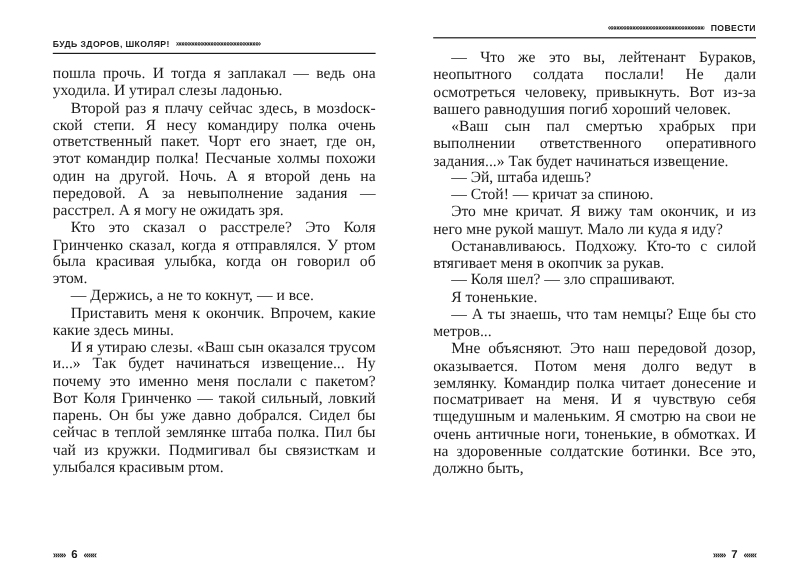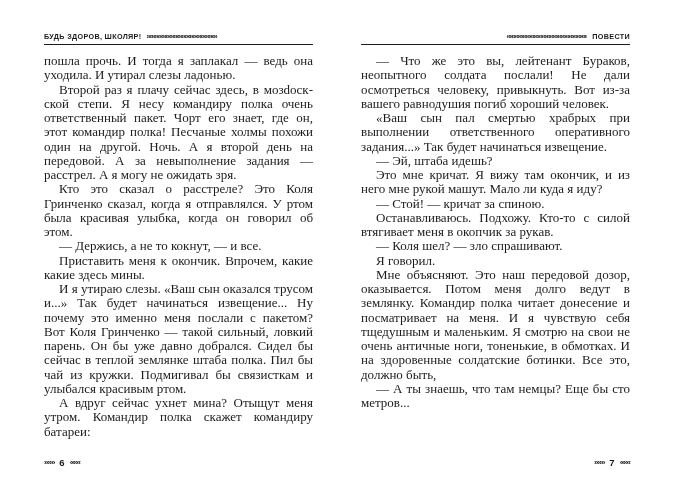--- a/index.html
+++ b/index.html
@@ -25,21 +25,21 @@
     position: relative;
     box-sizing: border-box;
     width: 337px;
     height: 488px;
     padding: 0;
   }
   .page-left {
     padding: 30px 24px 12px 44px;
   }
   .page-right {
-    padding: 30px 44px 0 24px;
+    padding: 17px 44px 0 24px;
   }
   .running-head {
     display: flex;
     align-items: center;
     font-family: "Liberation Sans", sans-serif;
     font-size: 7.2px;
     letter-spacing: 0.35px;
     font-weight: 700;
     color: #1b1b1b;
     height: 12px;
@@ -130,48 +130,47 @@
       <span class="rh-orn left-orn">»»»»»»»»»»»»»»»»»»»»»»»»»»</span>
     </div>
     <div class="rule"></div>
     <div class="body-text">
       <p class="noindent">пошла прочь. И тогда я заплакал — ведь она уходила. И утирал слезы ладонью.</p>
       <p>Второй раз я плачу сейчас здесь, в мозdocк­ской степи. Я несу командиру полка очень ответственный пакет. Чорт его знает, где он, этот командир полка! Песчаные холмы похожи один на другой. Ночь. А я второй день на передовой. А за невыполнение задания — расстрел. А я могу не ожидать зря.</p>
       <p>Кто это сказал о расстреле? Это Коля Гринченко сказал, когда я отправлялся. У ртом была красивая улыбка, когда он говорил об этом.</p>
       <p>— Держись, а не то кокнут, — и все.</p>
       <p>Приставить меня к окончик. Впрочем, какие какие здесь мины.</p>
       <p>И я утираю слезы. «Ваш сын оказался трусом и...» Так будет начинаться извещение... Ну почему это именно меня послали с пакетом? Вот Коля Гринченко — такой сильный, ловкий парень. Он бы уже давно добрался. Сидел бы сейчас в теплой землянке штаба полка. Пил бы чай из кружки. Подмигивал бы связисткам и улыбался красивым ртом.</p>
-      <p>А вдруг сейчас ухнет мина? Отыщут меня утром. Командир полка скажет командиру батареи:</p>
     </div>
     <div class="folio folio-left">
       <span class="orn">»»»</span>
       <span>6</span>
       <span class="orn">«««</span>
     </div>
   </div>
 
   <div class="gutter-shadow"></div>
 
   <div class="page page-right">
     <div class="running-head right">
       <span class="rh-orn right-orn">»»»»»»»»»»»»»»»»»»»»»»»»»»»»»»</span>
       <span class="rh-text">ПОВЕСТИ</span>
     </div>
     <div class="rule"></div>
     <div class="body-text">
       <p>— Что же это вы, лейтенант Бураков, неопытного солдата послали! Не дали осмотреться человеку, привыкнуть. Вот из-за вашего равнодушия погиб хороший человек.</p>
       <p>«Ваш сын пал смертью храбрых при выполнении ответственного оперативного задания...» Так будет начинаться извещение.</p>
       <p>— Эй, штаба идешь?</p>
+      <p>— Стой! — кричат за спиною.</p>
       <p>Это мне кричат. Я вижу там окончик, и из него мне рукой машут. Мало ли куда я иду?</p>
-      <p>— Стой! — кричат за спиною.</p>
       <p>Останавливаюсь. Подхожу. Кто-то с силой втягивает меня в окопчик за рукав.</p>
       <p>— Коля шел? — зло спрашивают.</p>
-      <p>Я говорил.</p>
+      <p>Я тоненькие.</p>
+      <p>— А ты знаешь, что там немцы? Еще бы сто метров...</p>
       <p>Мне объясняют. Это наш передовой дозор, оказывается. Потом меня долго ведут в землянку. Командир полка читает донесение и посматривает на меня. И я чувствую себя тщедушным и маленьким. Я смотрю на свои не очень античные ноги, тоненькие, в обмотках. И на здоровенные солдатские ботинки. Все это, должно быть,</p>
-      <p>— А ты знаешь, что там немцы? Еще бы сто метров...</p>
     </div>
     <div class="folio folio-right">
       <span class="orn">»»»</span>
       <span>7</span>
       <span class="orn">«««</span>
     </div>
   </div>
 
 </div>
 

